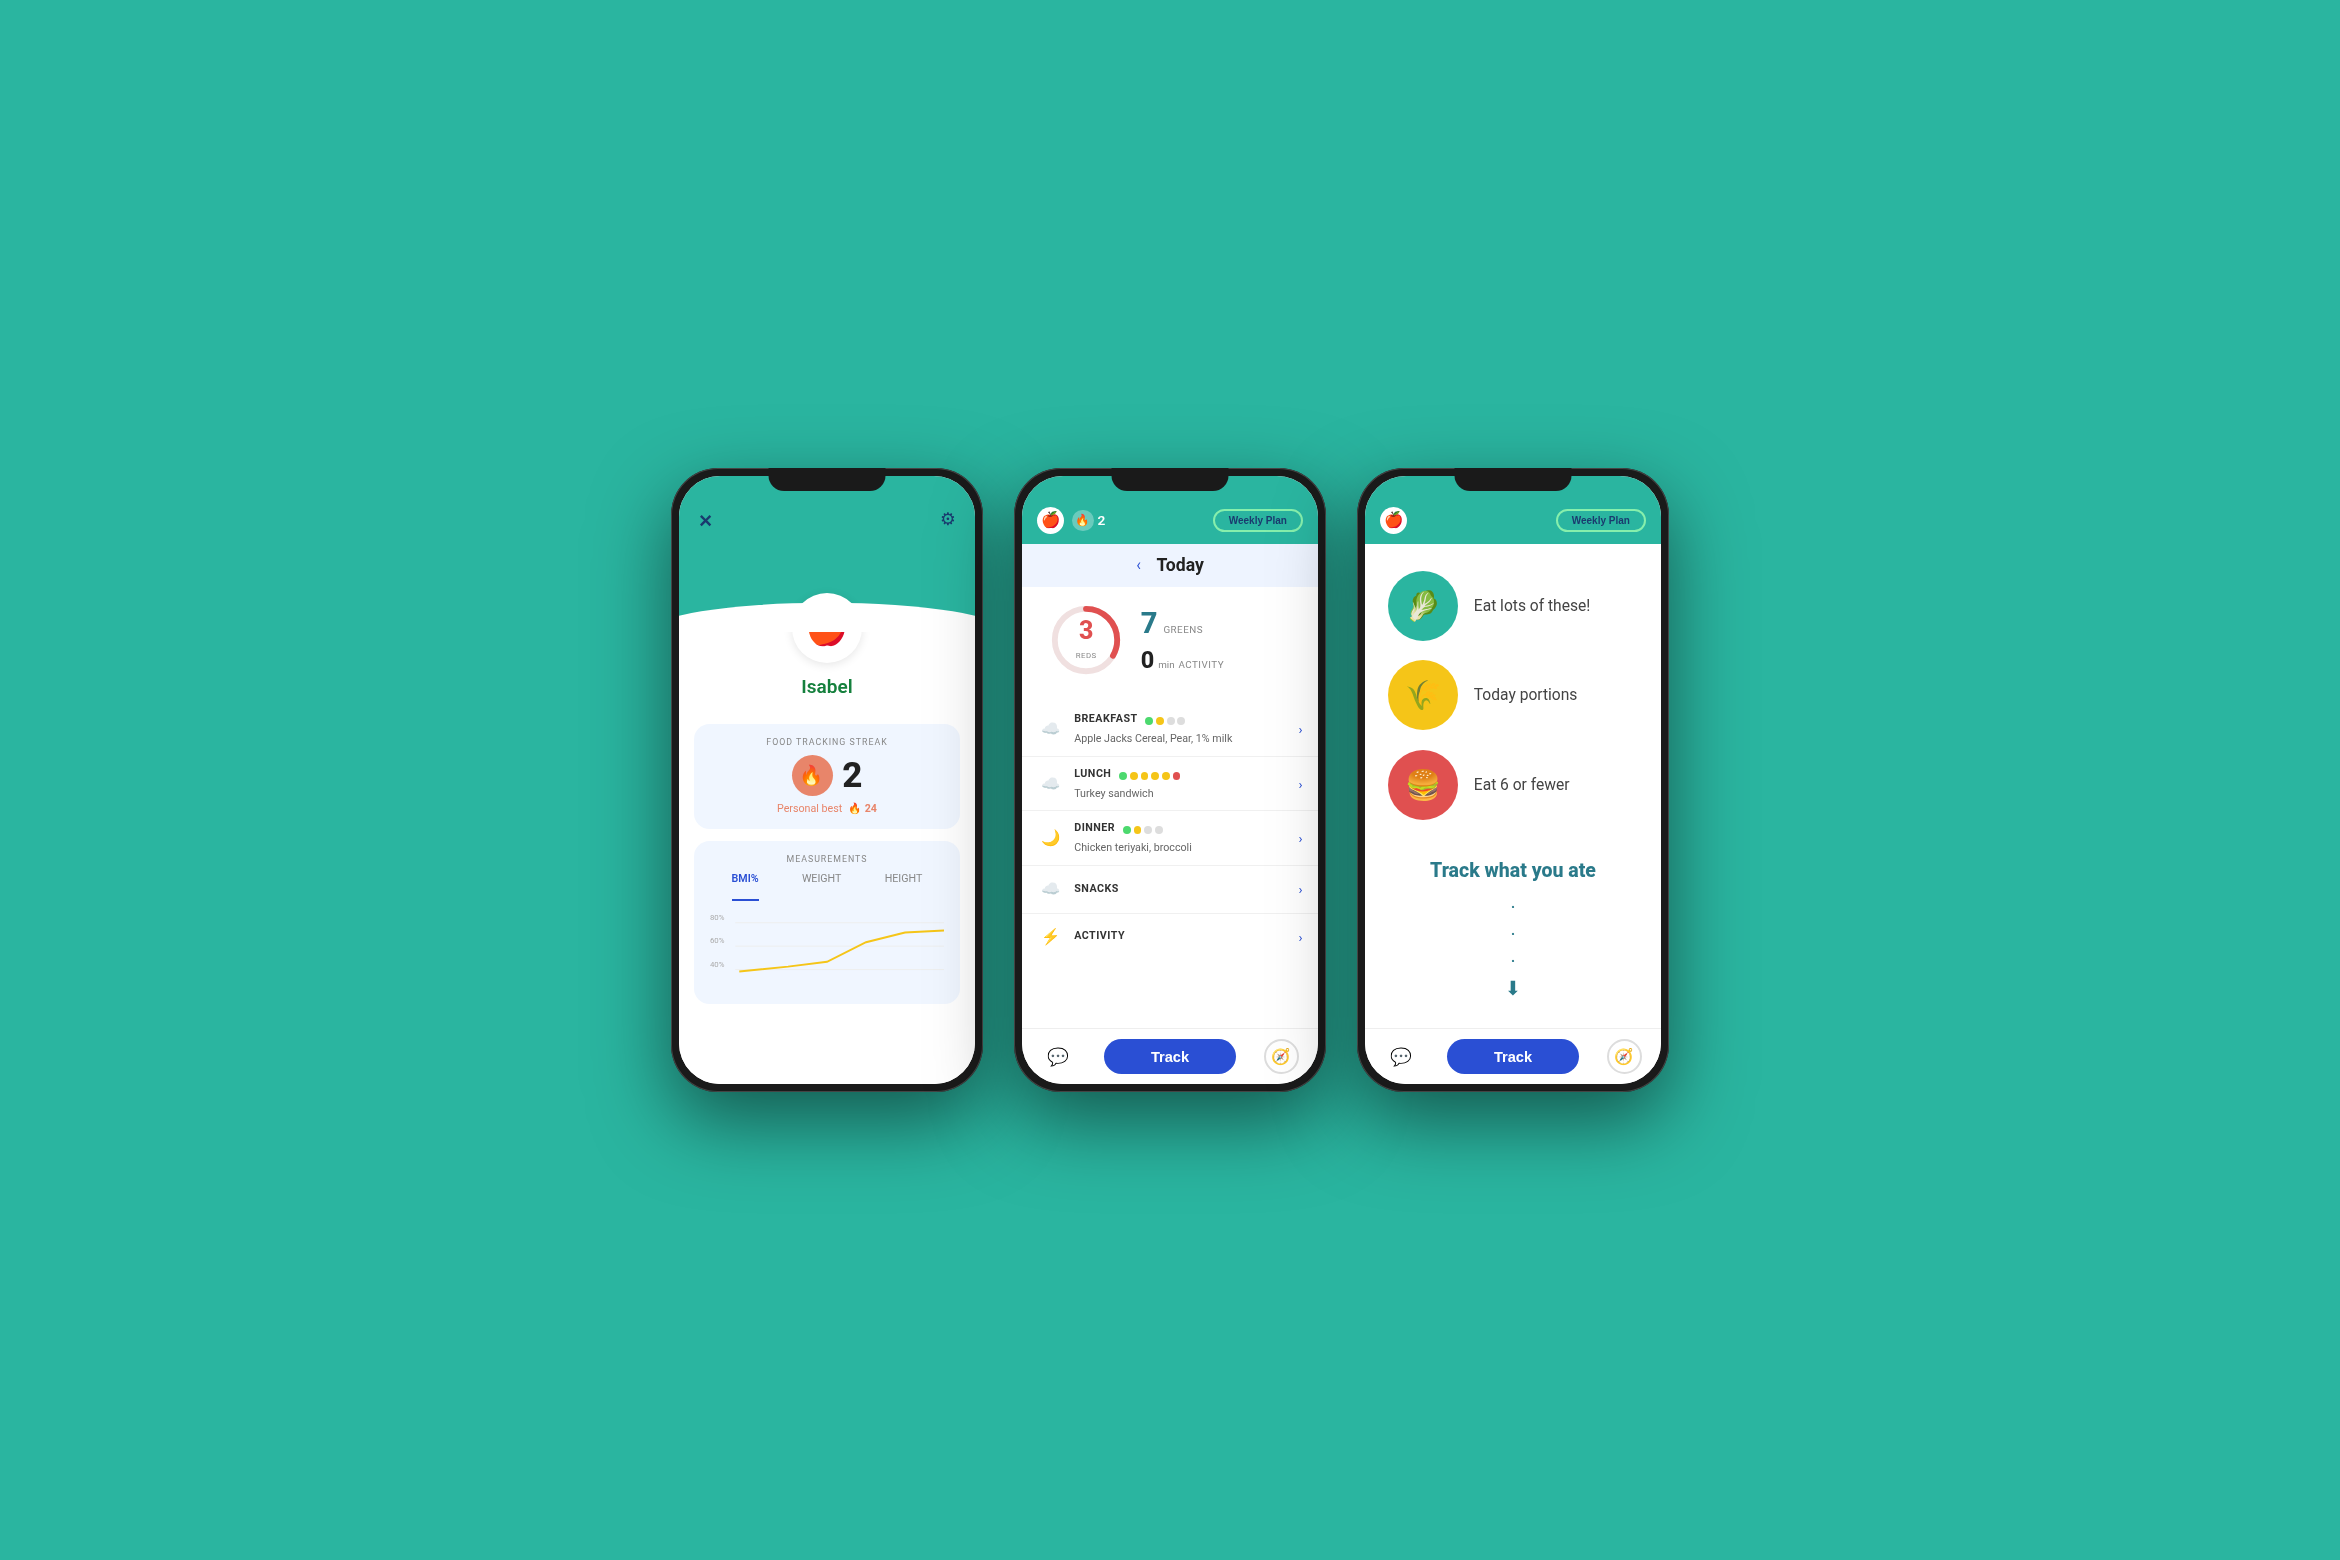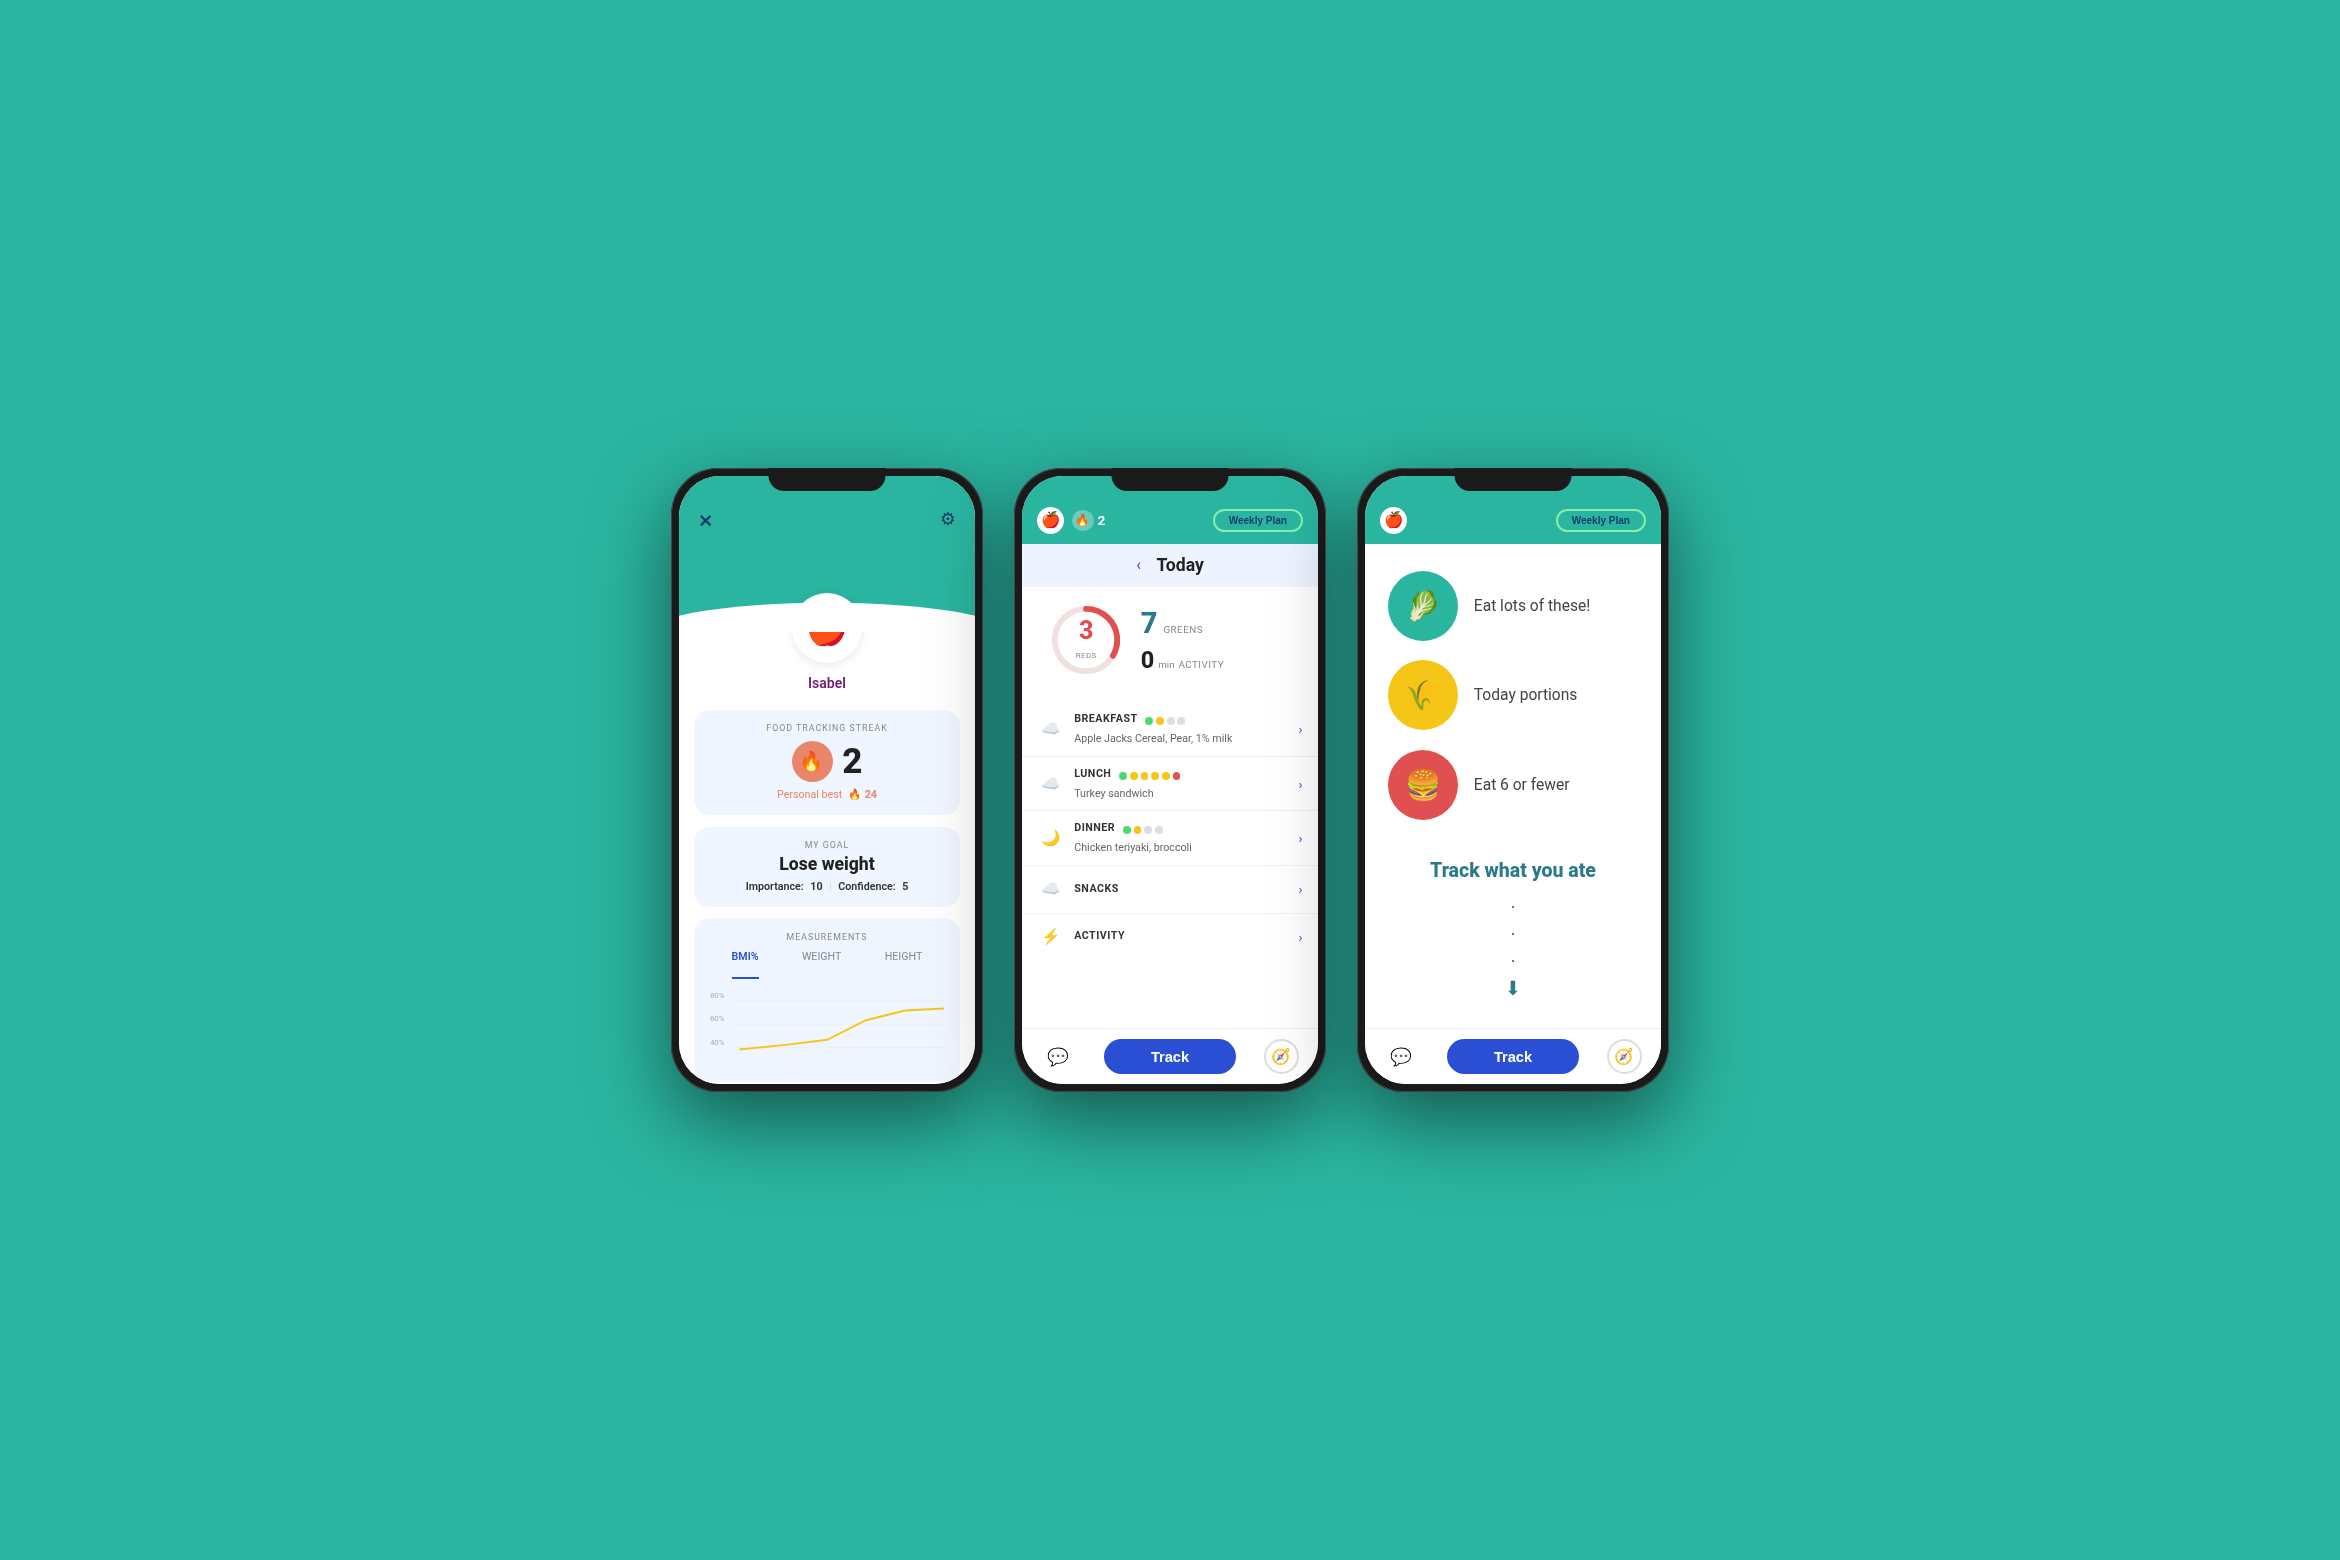--- a/index.html
+++ b/index.html
@@ -61,24 +61,24 @@
       background: white;
       border-radius: 50%;
       display: flex;
       align-items: center;
       justify-content: center;
       font-size: 35px;
       box-shadow: 0 2px 9.8px rgba(0,0,0,0.1);
     }
     .username {
       text-align: center;
-      font-size: 14px;
+      font-size: 19px;
       font-weight: 600;
-      color: #701a75;
-      margin-bottom: 19px;
+      color: #15803d;
+      margin-bottom: 26px;
     }
     .card {
       background: #f0f6ff;
       border-radius: 15.6px;
       padding: 13.7px 15.6px;
       margin-bottom: 11.7px;
     }
     .card-label {
       text-align: center;
       font-size: 8.8px;
@@ -380,31 +380,20 @@
             <div class="flame-circle">🔥</div>
             <span class="streak-number">2</span>
           </div>
           <div class="personal-best">
             <span>Personal best</span>
             <span style="color:#e8856a;margin-left:3.9px;">🔥</span>
             <span style="color:#e8856a;font-weight:700;">24</span>
           </div>
         </div>
 
-        <div class="card">
-          <div class="goal-label">MY GOAL</div>
-          <div class="goal-title">Lose weight</div>
-          <div class="goal-meta">
-            <span>Importance:</span>
-            <span style="font-weight:700;color:#333;margin:0 3.9px;">10</span>
-            <span style="color:#ddd;">|</span>
-            <span style="margin-left:3.9px;">Confidence:</span>
-            <span style="font-weight:700;color:#333;margin-left:3.9px;">5</span>
-          </div>
-        </div>
 
         <div class="card">
           <div class="measurements-label">MEASUREMENTS</div>
           <div class="tab-row">
             <span class="tab-item active">BMI%</span>
             <span class="tab-item">WEIGHT</span>
             <span class="tab-item">HEIGHT</span>
           </div>
 
           <div style="height:78px;position:relative;">

